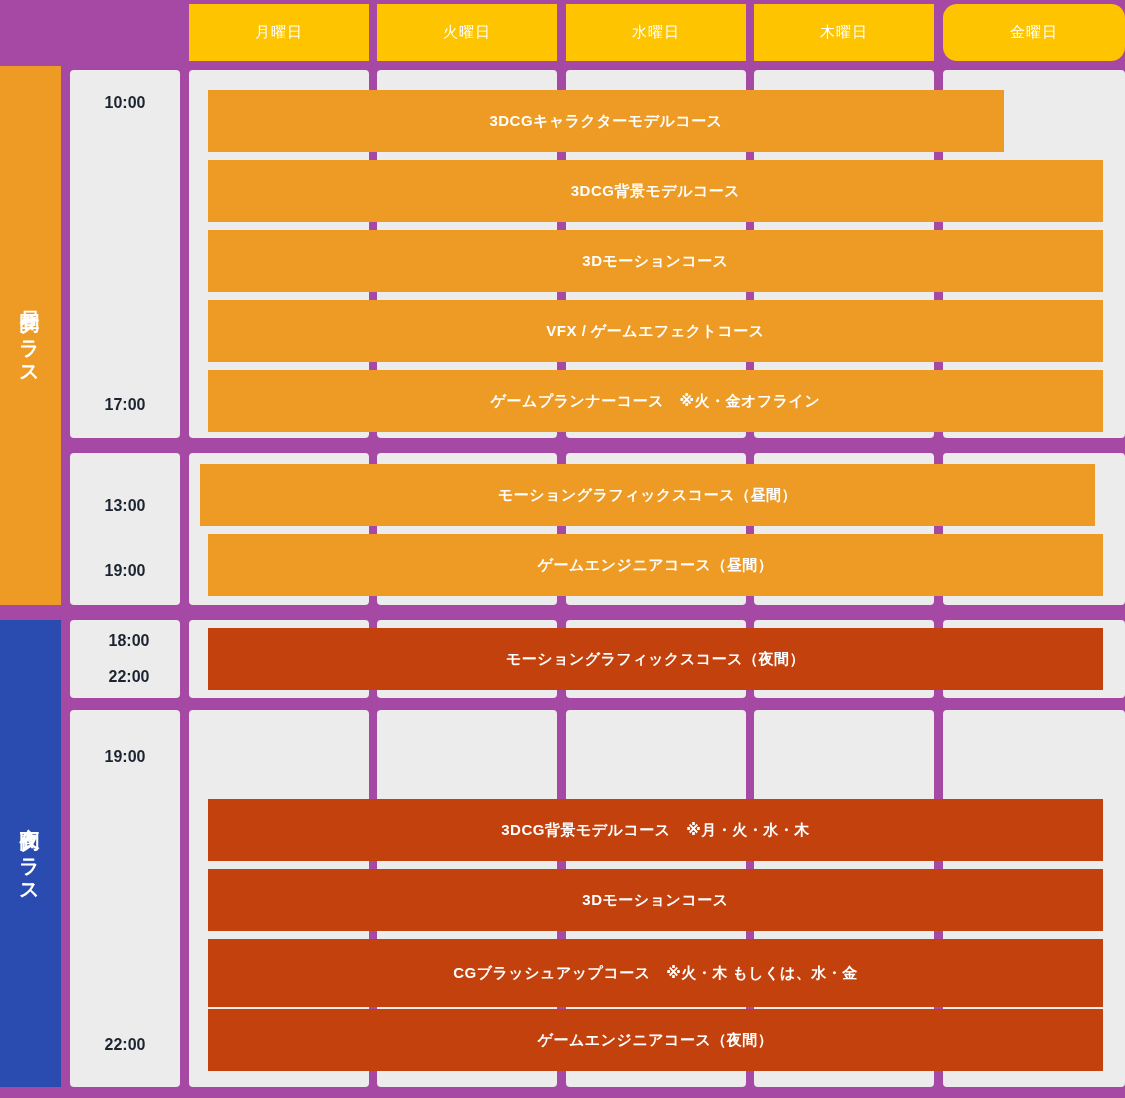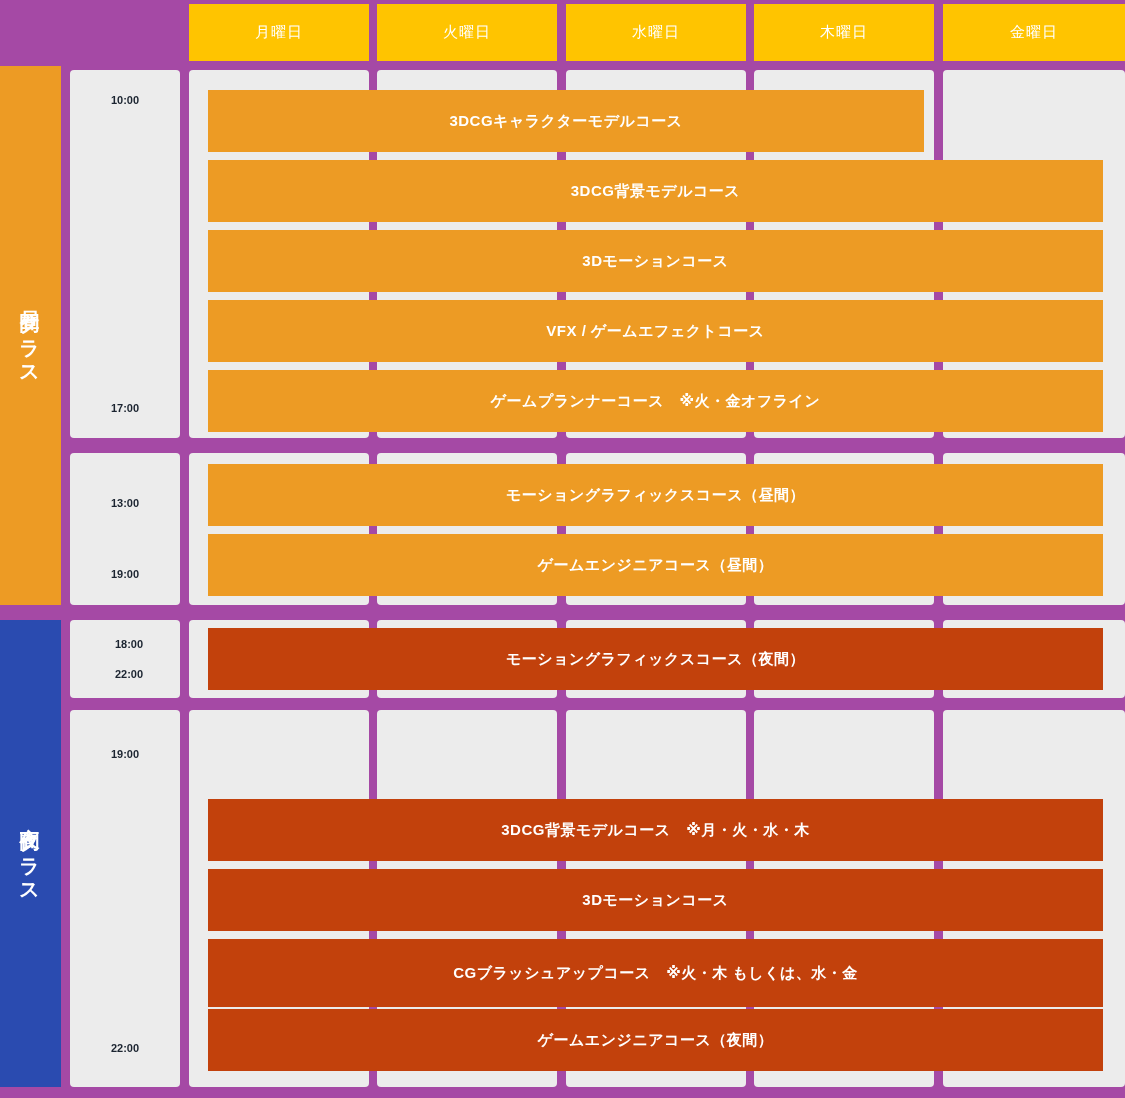--- a/index.html
+++ b/index.html
@@ -38,21 +38,21 @@
   }
   .classlab.day{background:#ED9B24;}
   .classlab.night{background:#2A4BB0;}
 
   
   .timecol{
     left:70px;width:110px;
     background:#ECECEC;border-radius:4px;
     display:flex;flex-direction:column;
     align-items:center;
-    color:#1b2430;font-size:11px;font-weight:bold;
+    color:#1b2430;font-size:16px;font-weight:bold;
   }
   .timecol .t-top{margin-top:24px;}
   .timecol .t-bot{margin-top:auto;margin-bottom:24px;}
   .timecol.single{justify-content:center;gap:18px;padding-left:8px;}
 
   
   .gridcell{
     background:#ECECEC;border-radius:4px;
   }
 
@@ -76,42 +76,42 @@
   </div>
   <div class="abs dayhead" style="left:377px;width:180px;">
     <span>火曜日</span>
   </div>
   <div class="abs dayhead" style="left:566px;width:180px;">
     <span>水曜日</span>
   </div>
   <div class="abs dayhead" style="left:754px;width:180px;">
     <span>木曜日</span>
   </div>
-  <div class="abs dayhead" style="left:943px;width:182px;">
+  <div class="abs dayhead" style="left:943px;width:182px;border-radius:14px;">
     <span>金曜日</span>
   </div>
 
   <div class="abs classlab day" style="top:66px;height:539px;">
     <span>昼間クラス</span>
   </div>
   <div class="abs classlab night" style="top:620px;height:467px;">
     <span>夜間クラス</span>
   </div>
 
   <div class="abs timecol" style="top:70px;height:368px;">
     <div class="t-top">10:00</div>
     <div class="t-bot">17:00</div>
   </div>
   <div class="abs gridcell" style="left:189px;top:70px;width:180px;height:368px;"></div>
   <div class="abs gridcell" style="left:377px;top:70px;width:180px;height:368px;"></div>
   <div class="abs gridcell" style="left:566px;top:70px;width:180px;height:368px;"></div>
   <div class="abs gridcell" style="left:754px;top:70px;width:180px;height:368px;"></div>
   <div class="abs gridcell" style="left:943px;top:70px;width:182px;height:368px;"></div>
 
-  <div class="abs bar orange" style="left:208px;top:90px;width:716px;height:62px;">
+  <div class="abs bar orange" style="left:208px;top:90px;width:796px;height:62px;">
     <span>3DCGキャラクターモデルコース</span>
   </div>
   <div class="abs bar orange" style="left:208px;top:160px;width:895px;height:62px;">
     <span>3DCG背景モデルコース</span>
   </div>
   <div class="abs bar orange" style="left:208px;top:230px;width:895px;height:62px;">
     <span>3Dモーションコース</span>
   </div>
   <div class="abs bar orange" style="left:208px;top:300px;width:895px;height:62px;text-align:right;">
     <span>VFX / ゲームエフェクトコース</span>
@@ -123,21 +123,21 @@
   <div class="abs timecol" style="top:453px;height:152px;">
     <div class="t-top" style="margin-top:44px;">13:00</div>
     <div class="t-bot" style="margin-bottom:25px;">19:00</div>
   </div>
   <div class="abs gridcell" style="left:189px;top:453px;width:180px;height:152px;"></div>
   <div class="abs gridcell" style="left:377px;top:453px;width:180px;height:152px;"></div>
   <div class="abs gridcell" style="left:566px;top:453px;width:180px;height:152px;"></div>
   <div class="abs gridcell" style="left:754px;top:453px;width:180px;height:152px;"></div>
   <div class="abs gridcell" style="left:943px;top:453px;width:182px;height:152px;"></div>
 
-  <div class="abs bar orange" style="left:208px;top:464px;width:895px;height:62px;">
+  <div class="abs bar orange" style="left:200px;top:464px;width:895px;height:62px;">
     <span>モーショングラフィックスコース（昼間）</span>
   </div>
   <div class="abs bar orange" style="left:208px;top:534px;width:895px;height:62px;">
     <span>ゲームエンジニアコース（昼間）</span>
   </div>
 
   <div class="abs timecol single" style="top:620px;height:78px;">
     <div>18:00</div>
     <div>22:00</div>
   </div>

